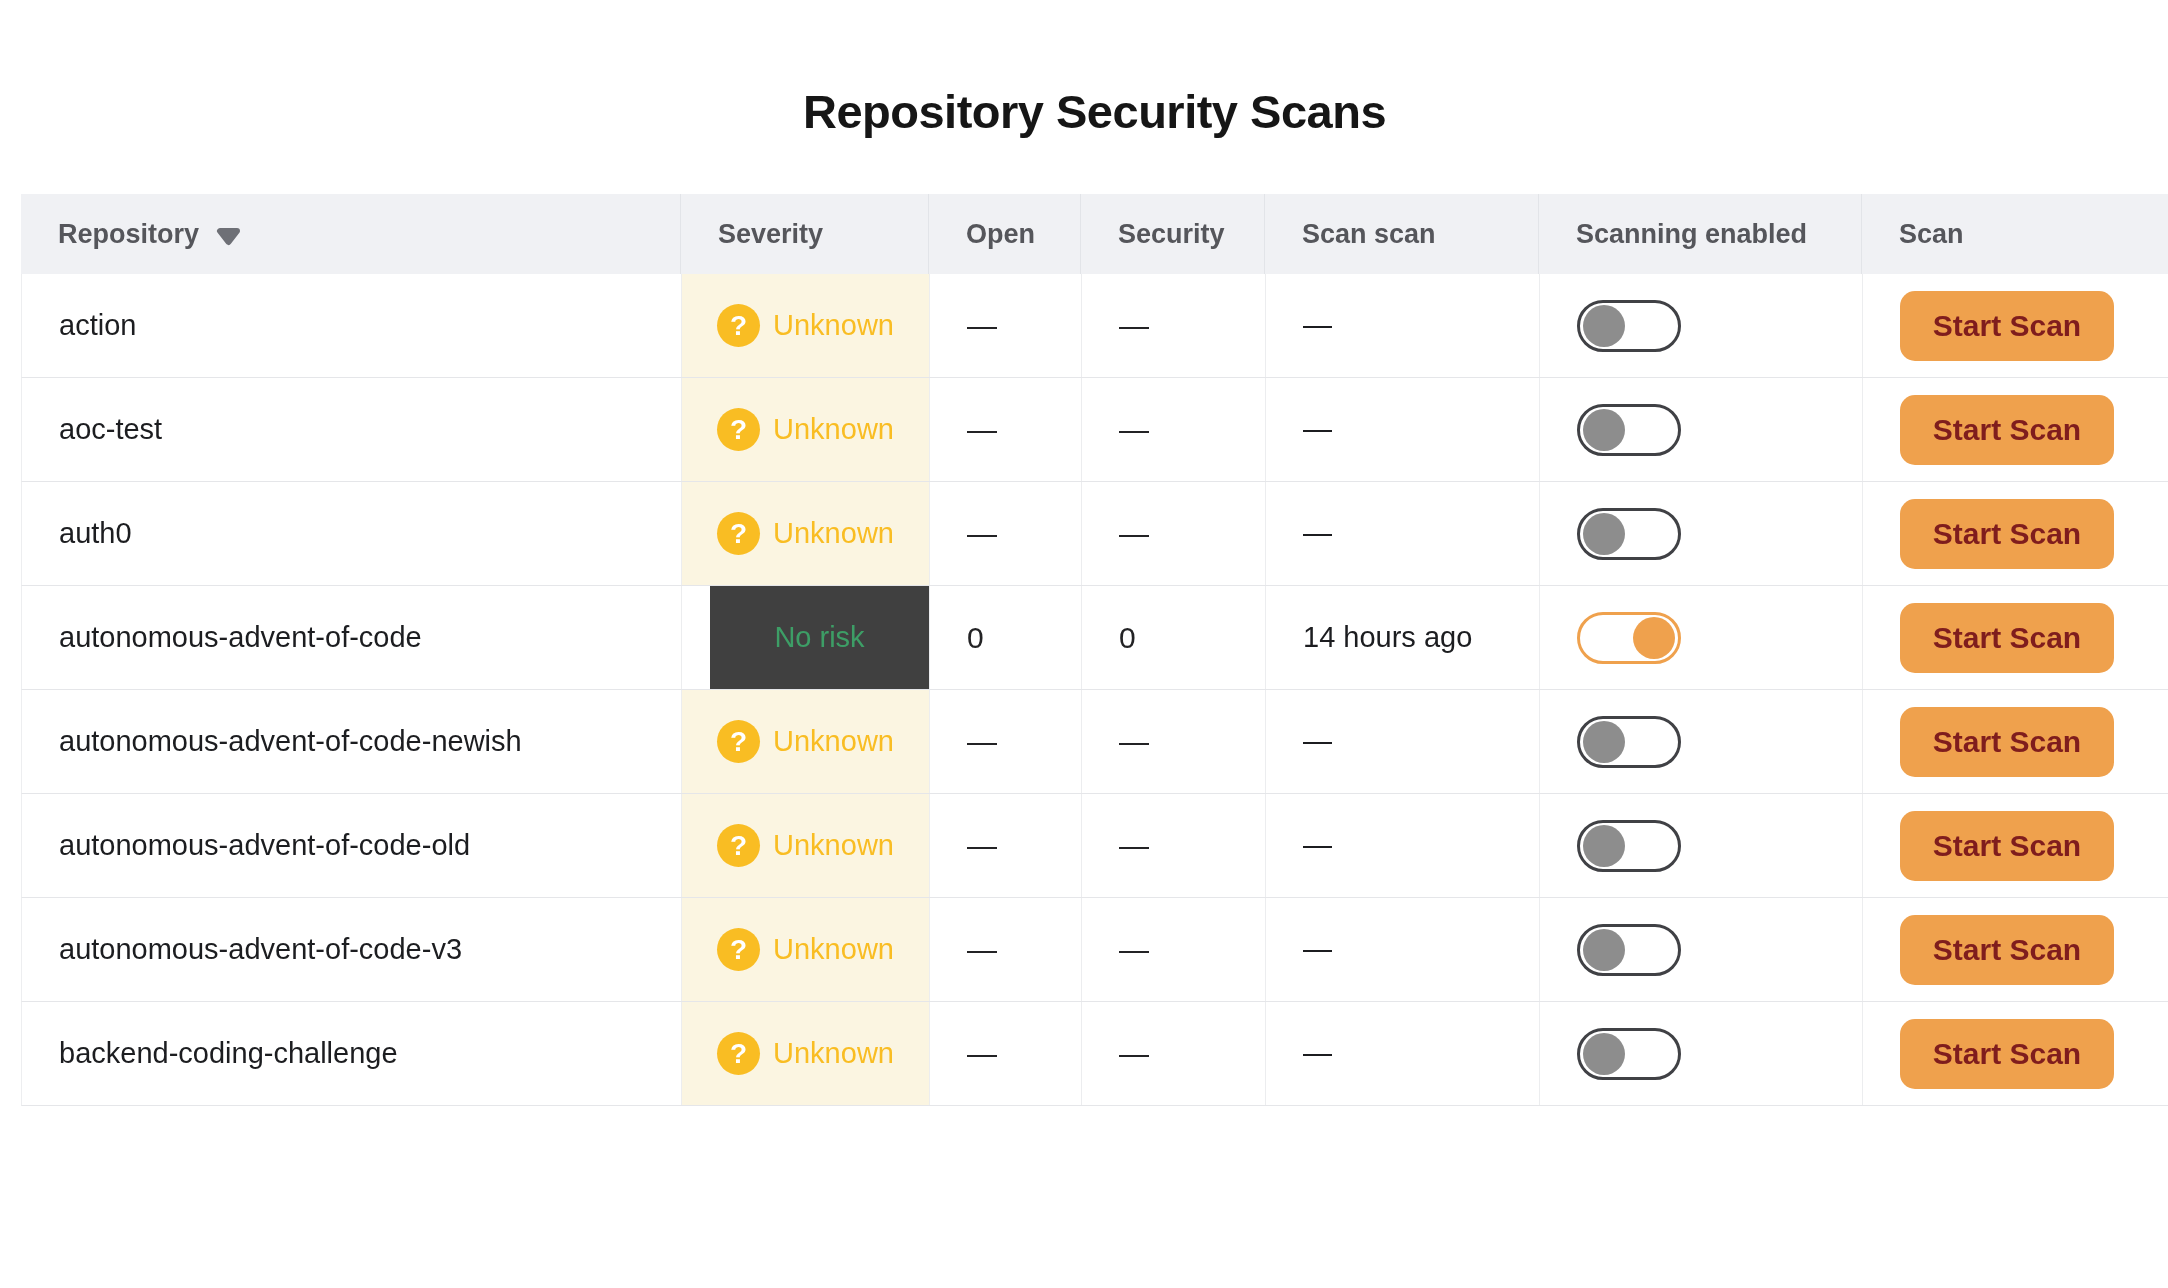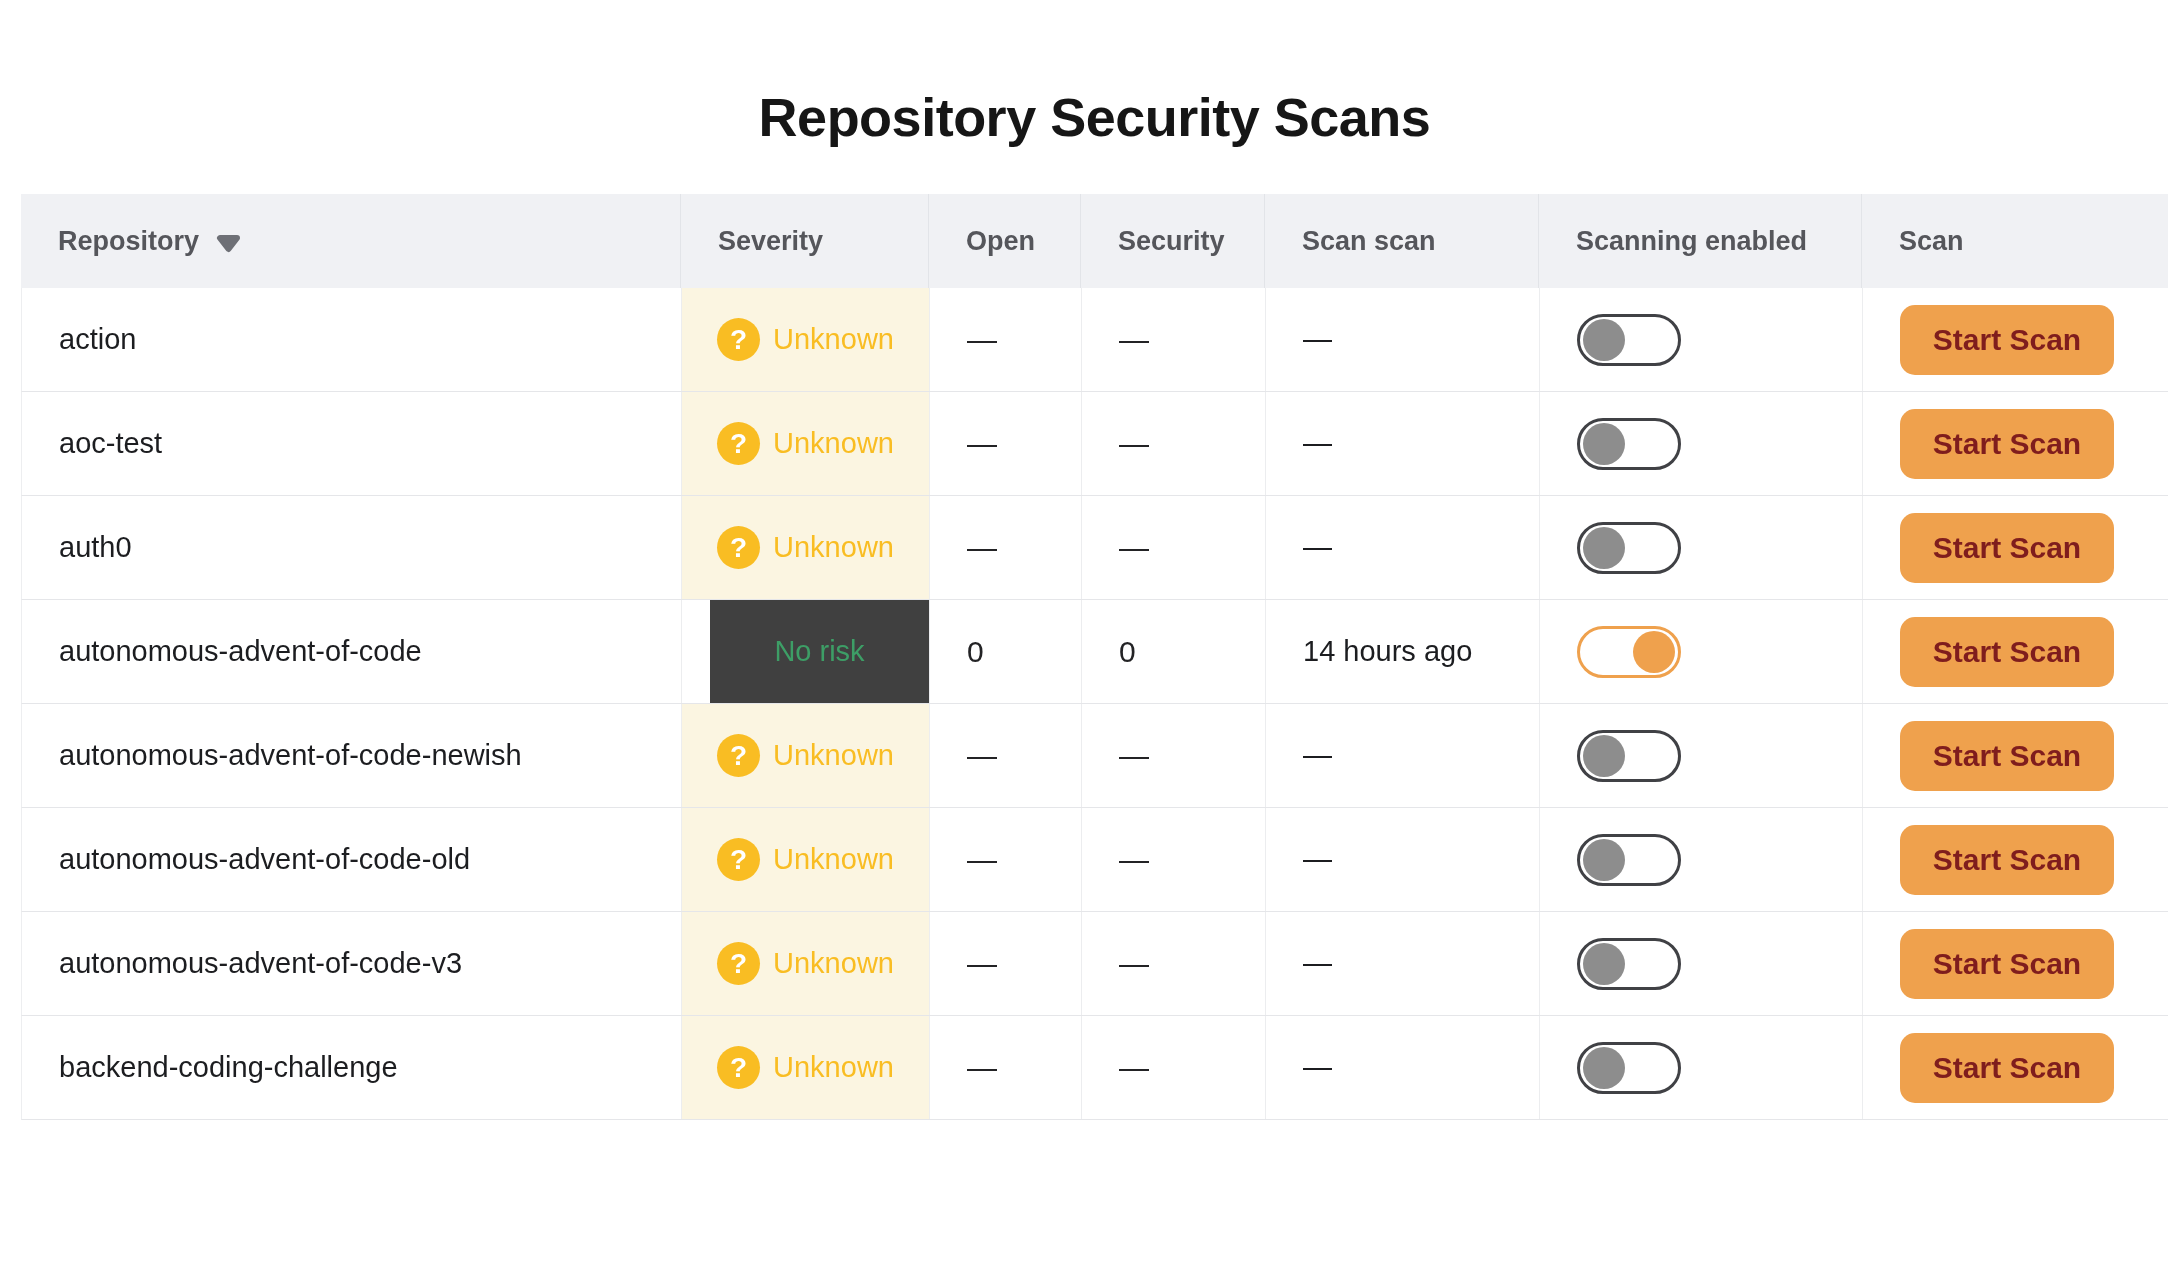--- a/index.html
+++ b/index.html
@@ -13,36 +13,36 @@
     height: 1288px;
     overflow: hidden;
     position: relative;
   }
   .page-title {
     position: absolute;
     left: 21px;
     top: 52px;
     width: 2147px;
     text-align: center;
-    font-size: 54px;
+    font-size: 47px;
     line-height: 58px;
     font-weight: 700;
     color: #161616;
     letter-spacing: -0.5px;
   }
   .scan-table {
     position: absolute;
     left: 21px;
     top: 194px;
     width: 2147px;
   }
   .thead {
     display: grid;
     grid-template-columns: 660px 248px 152px 184px 274px 323px 1fr;
-    height: 94px;
+    height: 80px;
     background: #F0F1F4;
   }
   .th {
     display: flex;
     align-items: center;
     padding-left: 37px;
     box-sizing: border-box;
     font-size: 27px;
     font-weight: 700;
     color: #55565B;

